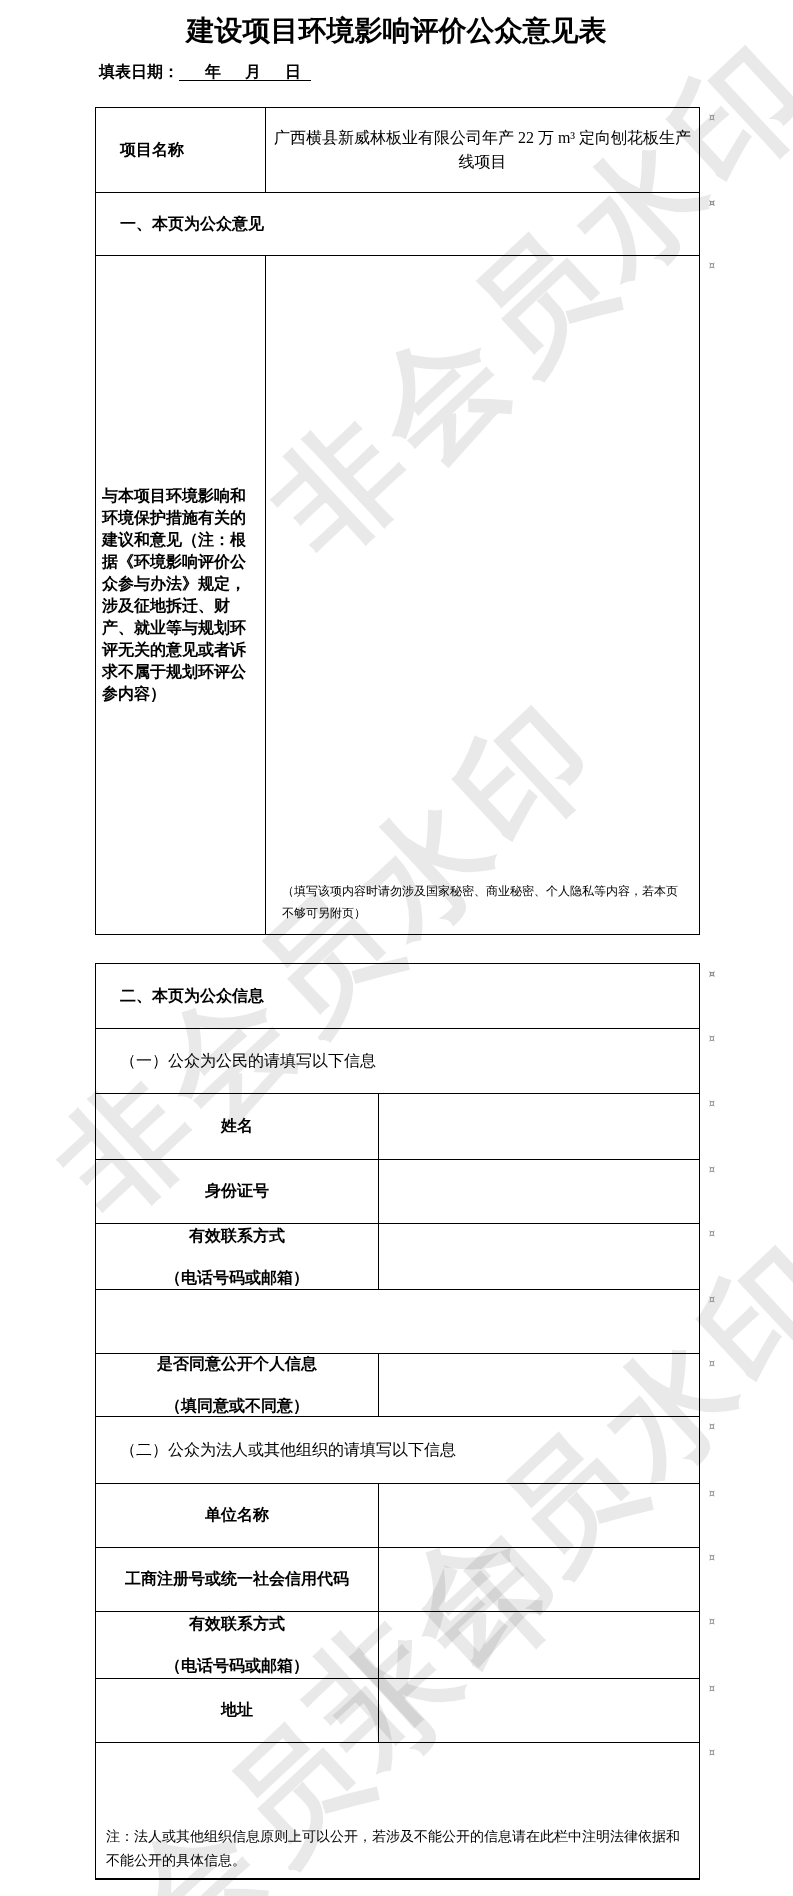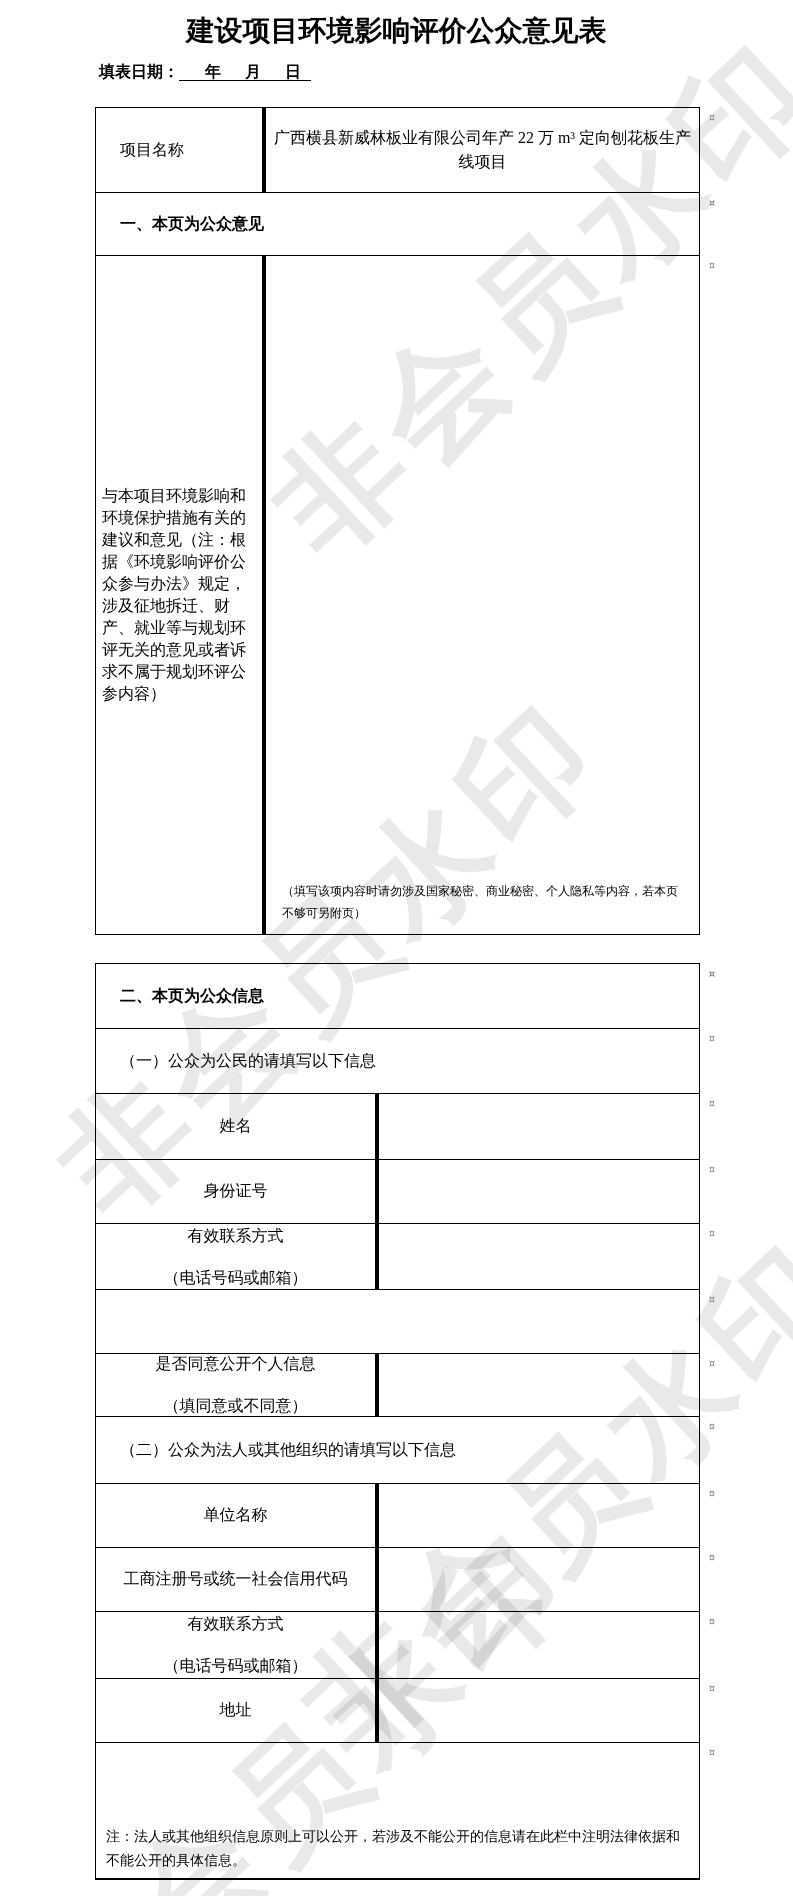--- a/index.html
+++ b/index.html
@@ -42,21 +42,21 @@
     position: absolute; left: 95px; width: 605px;
     border: 1px solid #000;
     z-index: 1;
     background: transparent;
     font-size: 16px;
   }
   .t1 { top: 107px; height: 828px; }
   .t2 { top: 963px; height: 917px; border-bottom-width: 2px; }
   .trow { position: relative; display: flex; border-bottom: 1px solid #000; }
   .trow:last-child { border-bottom: none; }
-  .lcol { border-right: 4px solid #000000; display: flex; flex-direction: column; align-items: center; justify-content: center; text-align: center; }
+  .lcol { border-right: 1px solid #000000; display: flex; flex-direction: column; align-items: center; justify-content: center; text-align: center; font-weight: bold; }
   .t1 .lcol { width: 170px; }
   .t2 .lcol { width: 283px; }
   .vcol { flex: 1; display: flex; flex-direction: column; }
   .sect { align-items: center; padding-left: 24px; }
   .sect.bold { font-weight: bold; }
   .sect-inner { width: 100%; }
   .leftpad { align-items: flex-start !important; padding-left: 24px; }
   .projname {
     flex: 1; display: flex; align-items: center; justify-content: center;
     text-align: center; line-height: 24px; padding: 0 6px;

